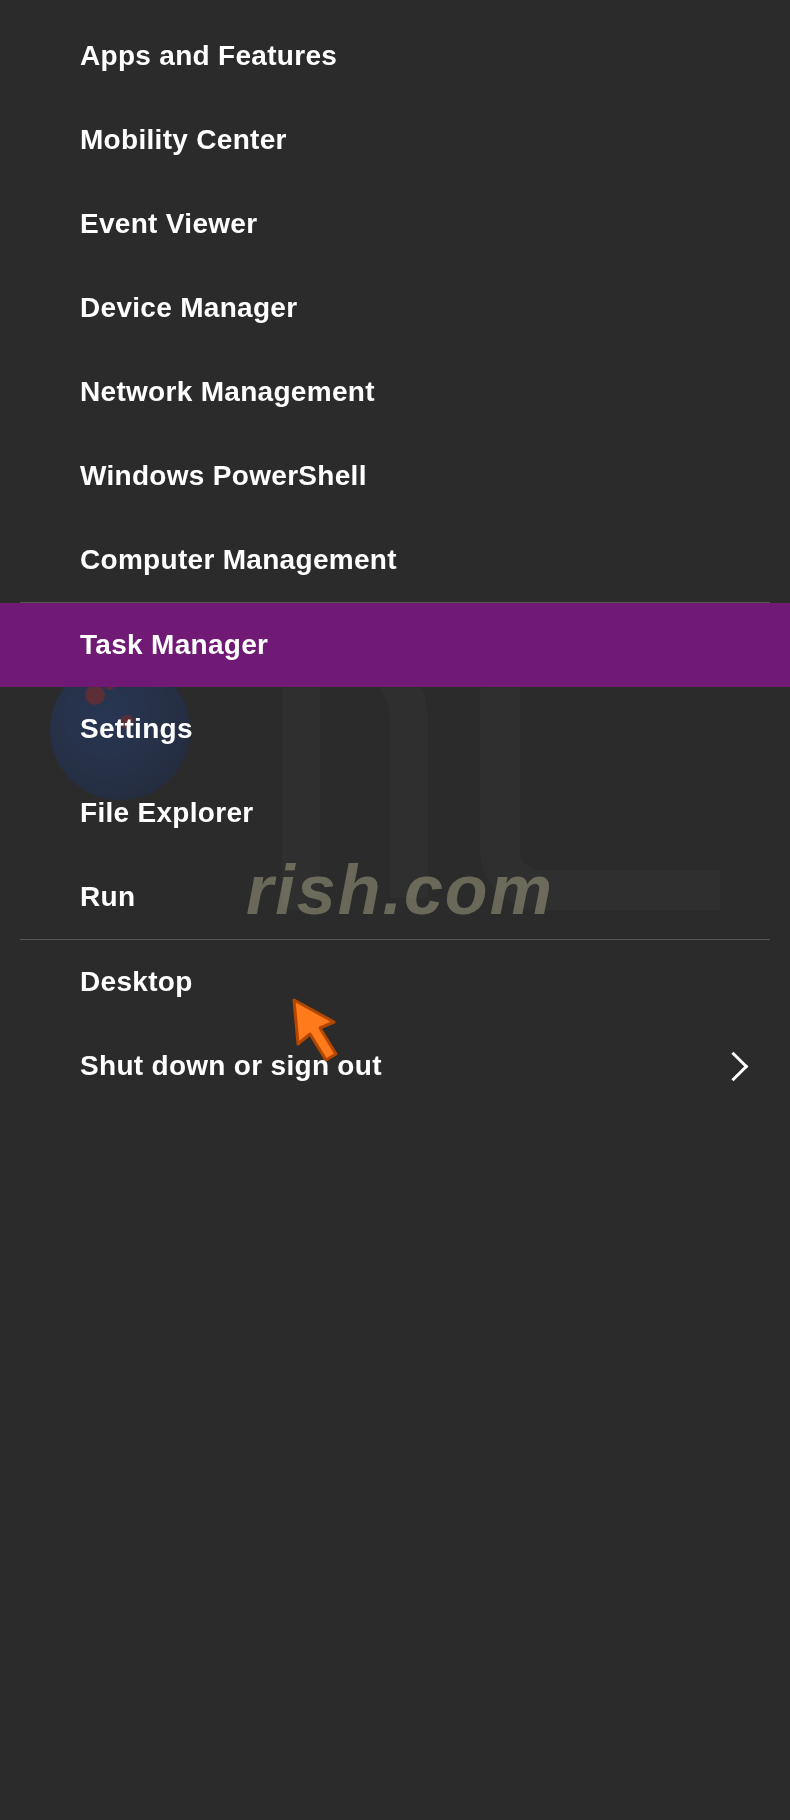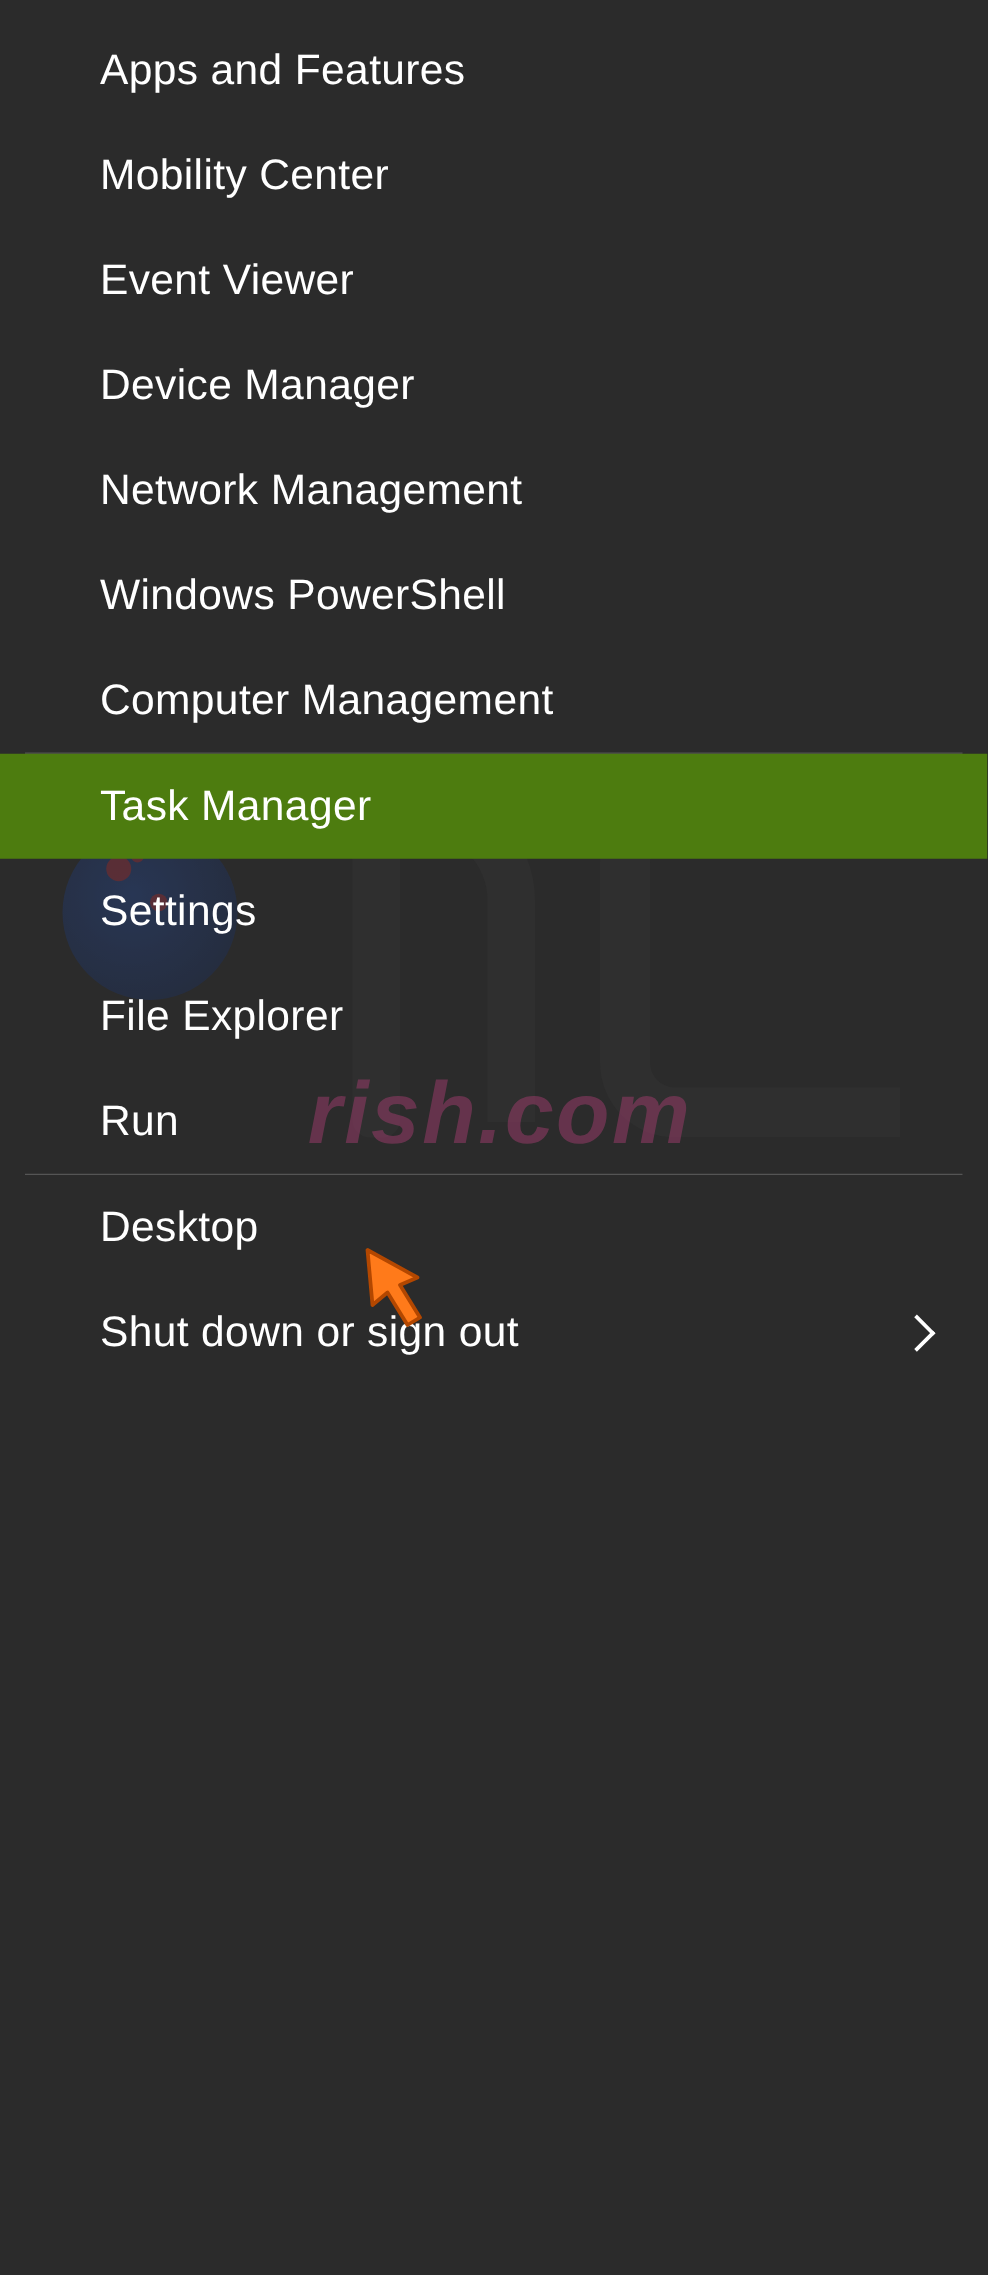--- a/index.html
+++ b/index.html
@@ -20,27 +20,27 @@
   }
   .menu-item {
     position: relative;
     display: flex;
     align-items: center;
     justify-content: space-between;
     height: 84px;
     padding-left: 80px;
     padding-right: 40px;
     color: #ffffff;
-    font-size: 34px;
-    font-weight: 400;
+    font-size: 28px;
+    font-weight: 700;
     cursor: default;
     z-index: 2;
   }
   .menu-item.highlight {
-    background: #4d7c0f;
+    background: #701a75;
   }
   .menu-label {
     letter-spacing: 0.3px;
   }
   .separator {
     height: 1px;
     background: #555;
     margin: 0 20px 0 20px;
   }
   .chevron {
@@ -105,21 +105,21 @@
     border-top-left-radius:60px;
     border-bottom-left-radius:60px;
     opacity:0.45;
   }
   .wm-text {
     position:absolute;
     left:0; top:230px;
     font-size:70px;
     font-weight:700;
     font-style:italic;
-    color:#ec4899;
+    color:#fef9c3;
     opacity:0.5;
     letter-spacing:2px;
     width:760px;
     text-align:center;
     white-space:nowrap;
   }
 </style>
 </head>
 <body>
 

